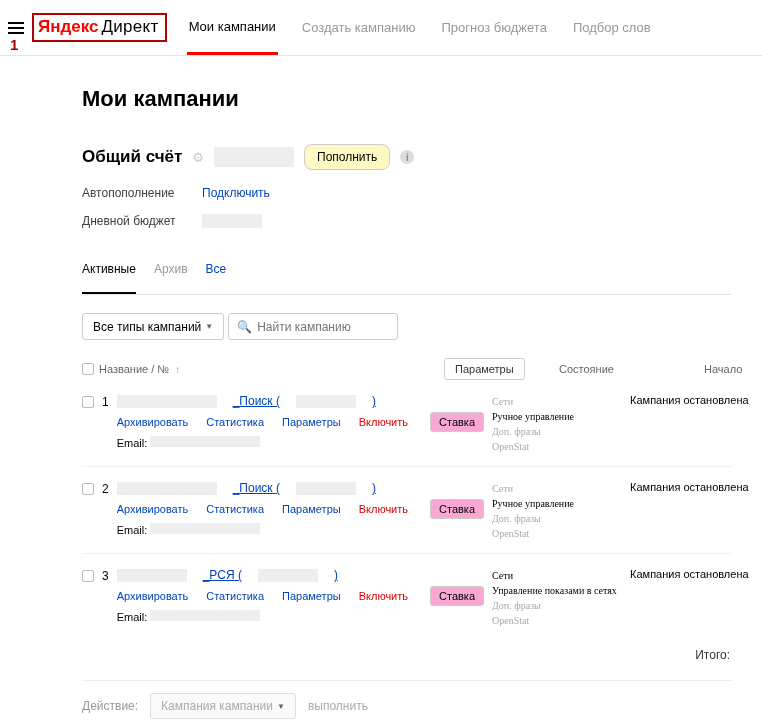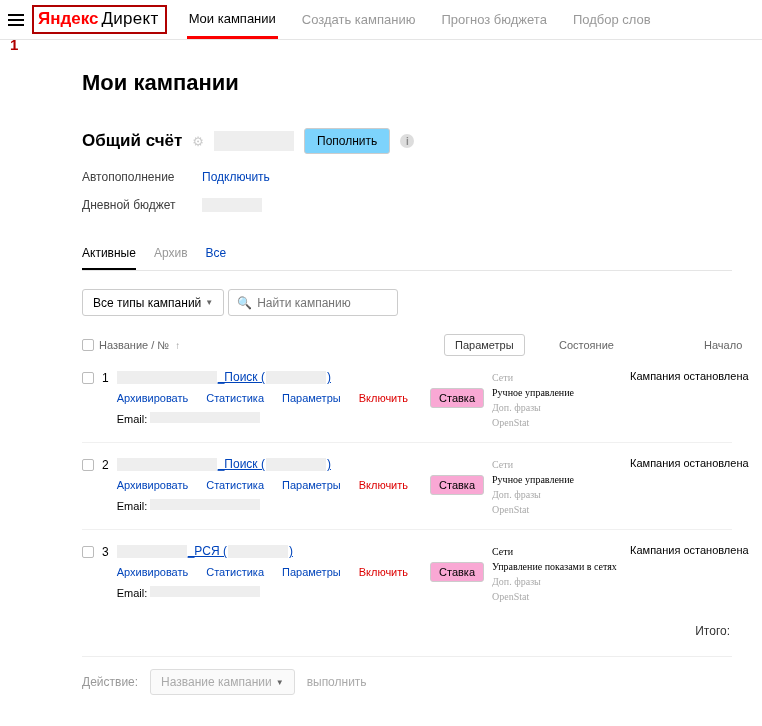--- a/index.html
+++ b/index.html
@@ -1,46 +1,46 @@
 <!DOCTYPE html>
 <html><head>
 <meta charset="utf-8">
 <style>
   * { box-sizing: border-box; margin: 0; padding: 0; }
   body { font-family: Arial, "Helvetica Neue", sans-serif; font-size: 12px; color: #000; background: #fff; width: 762px; }
 
   
-  .header { display: flex; align-items: center; border-bottom: 1px solid #e5e5e5; height: 40px; padding: 0 10px 0 8px; position: relative; }
+  .header { display: flex; align-items: center; border-bottom: 1px solid #e5e5e5; height: 56px; padding: 0 10px 0 8px; position: relative; }
   .burger { width: 16px; display: flex; flex-direction: column; gap: 3px; margin-right: 8px; cursor: pointer; }
   .burger span { height: 2px; background: #000; }
   .logo-box { border: 2px solid #b00000; padding: 2px 6px 3px 4px; display: flex; align-items: baseline; gap: 3px; position: relative; }
   .marker-1 { position: absolute; left: 10px; top: 36px; color: #b00000; font-weight: bold; font-size: 15px; }
   .logo-y { color: #ff0000; font-weight: bold; font-size: 17px; }
   .logo-d { font-size: 17px; font-weight: 300; letter-spacing: 0.3px; }
   .nav { display: flex; margin-left: 20px; gap: 22px; align-items: center; height: 100%; }
   .nav-item { color: #999; font-size: 13px; height: 100%; display: flex; align-items: center; cursor: pointer; padding: 0 2px; }
   .nav-item.active { color: #000; border-bottom: 3px solid #fc0000; }
 
   .content { padding: 30px 30px 10px 82px; }
 
   h1.page-title { font-size: 22px; font-weight: bold; margin-bottom: 32px; }
 
   .account-row { display: flex; align-items: center; gap: 10px; margin-bottom: 16px; }
   .account-label { font-size: 17px; font-weight: bold; }
   .gear { color: #ccc; font-size: 13px; }
   .blurbox { background: #eee; display: inline-block; }
-  .refill-btn { border: 1px solid #ccc; background: #7dd3fc; padding: 5px 12px; border-radius: 3px; font-size: 12px; cursor: pointer; }
+  .refill-btn { border: 1px solid #ccc; background: #fef9c3; padding: 5px 12px; border-radius: 8px; font-size: 12px; cursor: pointer; }
   .info-ic { width: 14px; height:14px; border-radius:50%; background:#ddd; color:#888; font-size:10px; display:inline-flex; align-items:center; justify-content:center; font-weight:bold; }
 
   .kv-row { display: flex; align-items: center; margin-bottom: 14px; font-size: 12px; }
   .kv-label { width: 120px; color: #404040; }
   .link { color: #0044bb; cursor: pointer; }
 
   .tabs2 { display: flex; gap: 18px; border-bottom: 1px solid #e5e5e5; margin-top: 34px; font-size: 12px; }
-  .tab2 { padding-bottom: 8px; cursor: pointer; color: #0044bb; }
+  .tab2 { padding-bottom: 16px; cursor: pointer; color: #0044bb; }
   .tab2.active { color: #000; border-bottom: 2px solid #000; }
 
   .filter-row { display: flex; gap: 4px; margin-top: 18px; }
   .dd-btn { border: 1px solid #ccc; background:#fff; padding: 5px 10px; border-radius:3px; font-size:12px; cursor:pointer; display:flex; align-items:center; gap:4px; }
   .chev { font-size: 8px; color:#666; }
   .search-wrap { border:1px solid #ccc; border-radius:3px; display:flex; align-items:center; padding: 0 8px; width: 170px; height: 27px; color:#999; font-size:12px; gap:5px;}
   .sicon { font-size:12px; color:#bbb; }
   .search-in { border:none; outline:none; width:100%; font-size:12px; color:#333; background:transparent;}
 
   .thead { display:flex; align-items:center; margin-top: 18px; font-size:11px; color:#666; gap:5px; }
@@ -50,21 +50,21 @@
   .th-params { flex: 0 0 110px; }
   .param-btn { border:1px solid #ccc; background:#fff; padding:4px 10px; border-radius:3px; font-size:11px; cursor:pointer; color:#333; }
   .th-state { flex: 0 0 140px; }
   .th-start { flex: 1; }
 
   .crow { display:flex; margin-top: 14px; padding-bottom: 12px; border-bottom:1px solid #f0f0f0; gap:8px; font-size:12px; }
   .crow:last-of-type { border-bottom:none; }
   .c-chk { width:12px; padding-top:2px; }
   .c-num { width: 10px; color:#000; padding-top:1px;}
   .c-name { flex: 0 0 316px; }
-  .name-line { display:flex; align-items:center; gap:1px; }
+  .name-line { display:flex; align-items:center; gap:16px; }
   .suffix-link { color:#0044bb; text-decoration: underline; }
   .actions { display:flex; gap:18px; align-items:center; margin-top:4px; font-size:11px; }
   .act-link { color:#0044bb; cursor:pointer; }
   .enable-link { color:#d00; cursor:pointer; }
   .rate-btn { border:1px solid #ccc; background:#f9a8d4; padding:3px 8px; border-radius:3px; font-size:11px; cursor:pointer; margin-left:4px;}
   .email-line { margin-top:4px; font-size:11px; color:#000; }
   .c-params { flex: 0 0 130px; font-size:10px; line-height:1.5;font-family:Liberation Serif, serif; }
   .c-params .grey { color:#aaa; }
   .c-state { flex: 0 0 135px; font-size:11px; }
   .c-start { flex:1; }
@@ -230,18 +230,18 @@
         <div class="c-state">Кампания остановлена</div>
         <div class="c-start"><span class="blurbox" style="width:42px;height:13px;"></span></div>
       </div>
     </div>
 
   <div class="total-row">Итого:</div>
 
   <div class="bulk-row">
     <span>Действие:</span>
     <div class="dd-grey">
-      <span>Название кампании</span>
+      <span>Кампания кампании</span>
       <span class="chev">▼</span>
     </div>
     <span class="exec-link">выполнить</span>
   </div>
 </div>
 
 </body></html>

